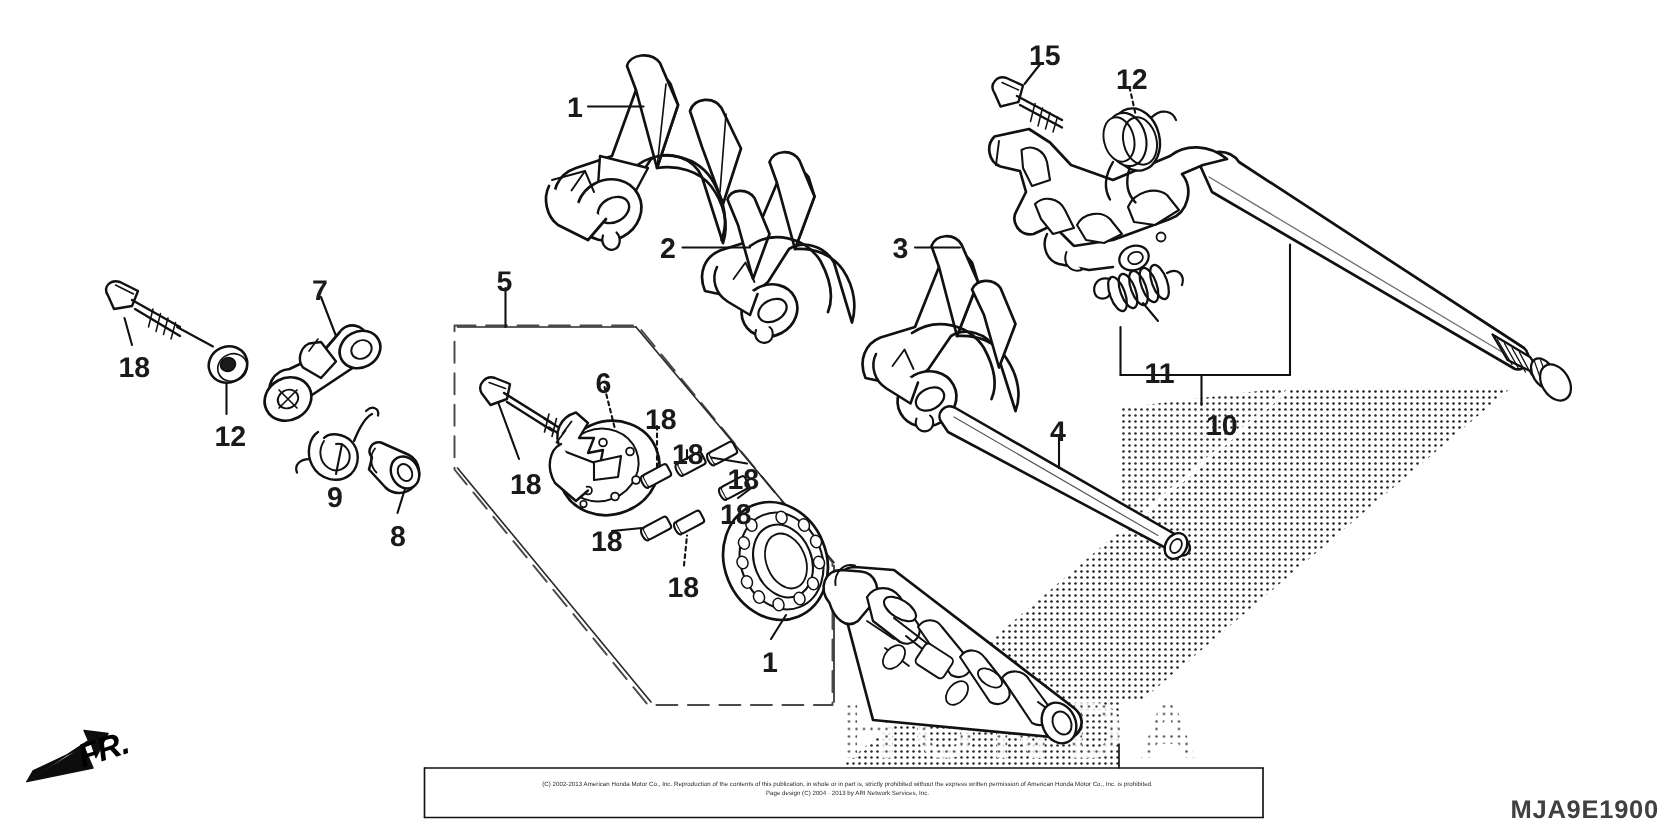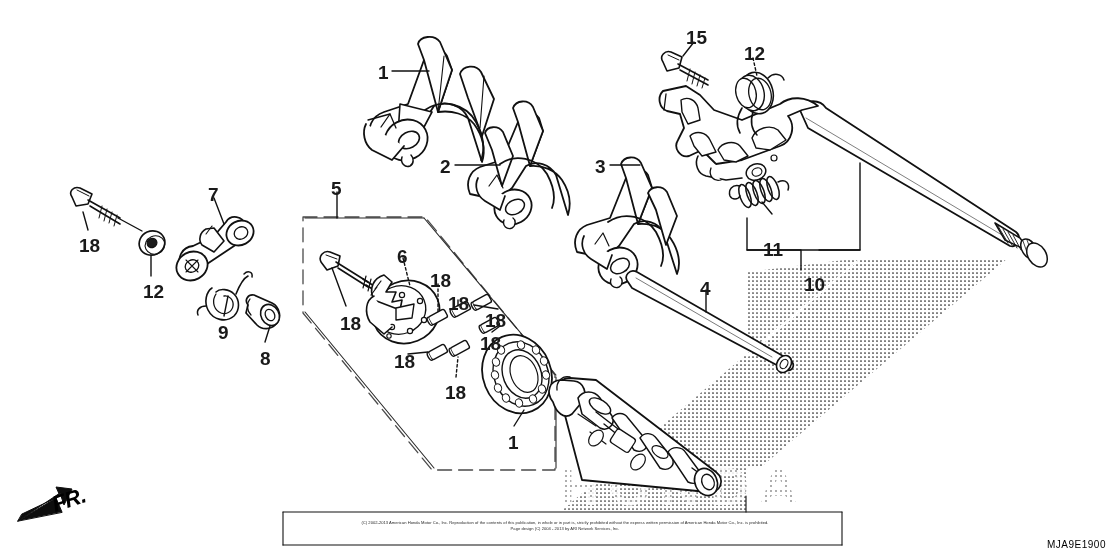--- a/index.html
+++ b/index.html
@@ -24,24 +24,24 @@
     font-size:22px;
     color:#000;
     transform:rotate(-18deg);
     letter-spacing:-0.5px;
   }
   .partno{
     position:absolute;
     right:14px;
     bottom:10px;
     font-family:"Liberation Sans",sans-serif;
-    font-size:10px;
-    font-weight:400;
+    font-size:17px;
+    font-weight:700;
     letter-spacing:0.5px;
-    color:#000000;
+    color:#404040;
   }
   .footer-text{
     position:absolute;
     left:285px;
     top:520px;
     width:560px;
     text-align:center;
     font-family:"Liberation Sans",sans-serif;
     font-size:4.1px;
     line-height:1.45;

